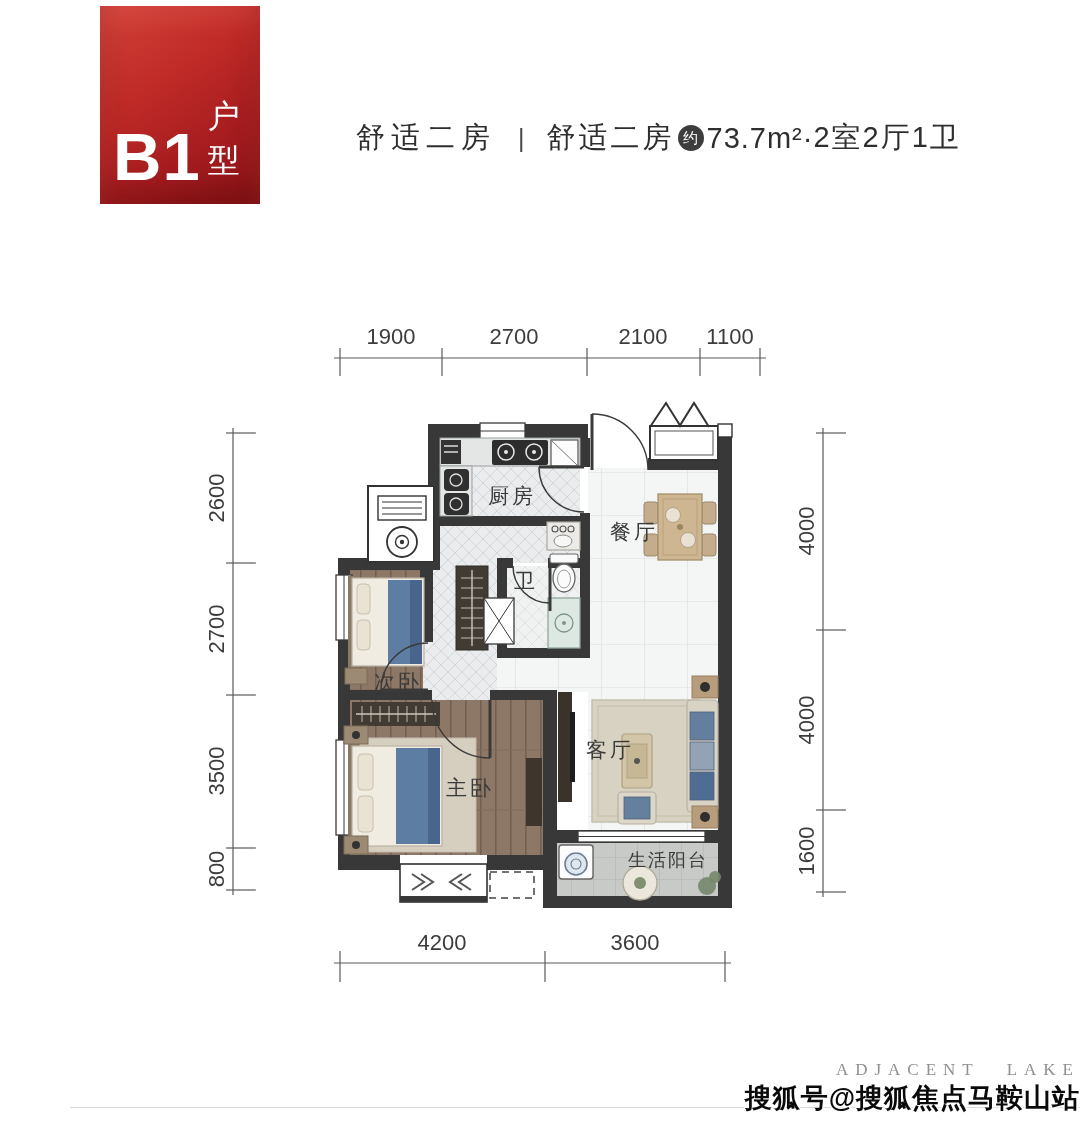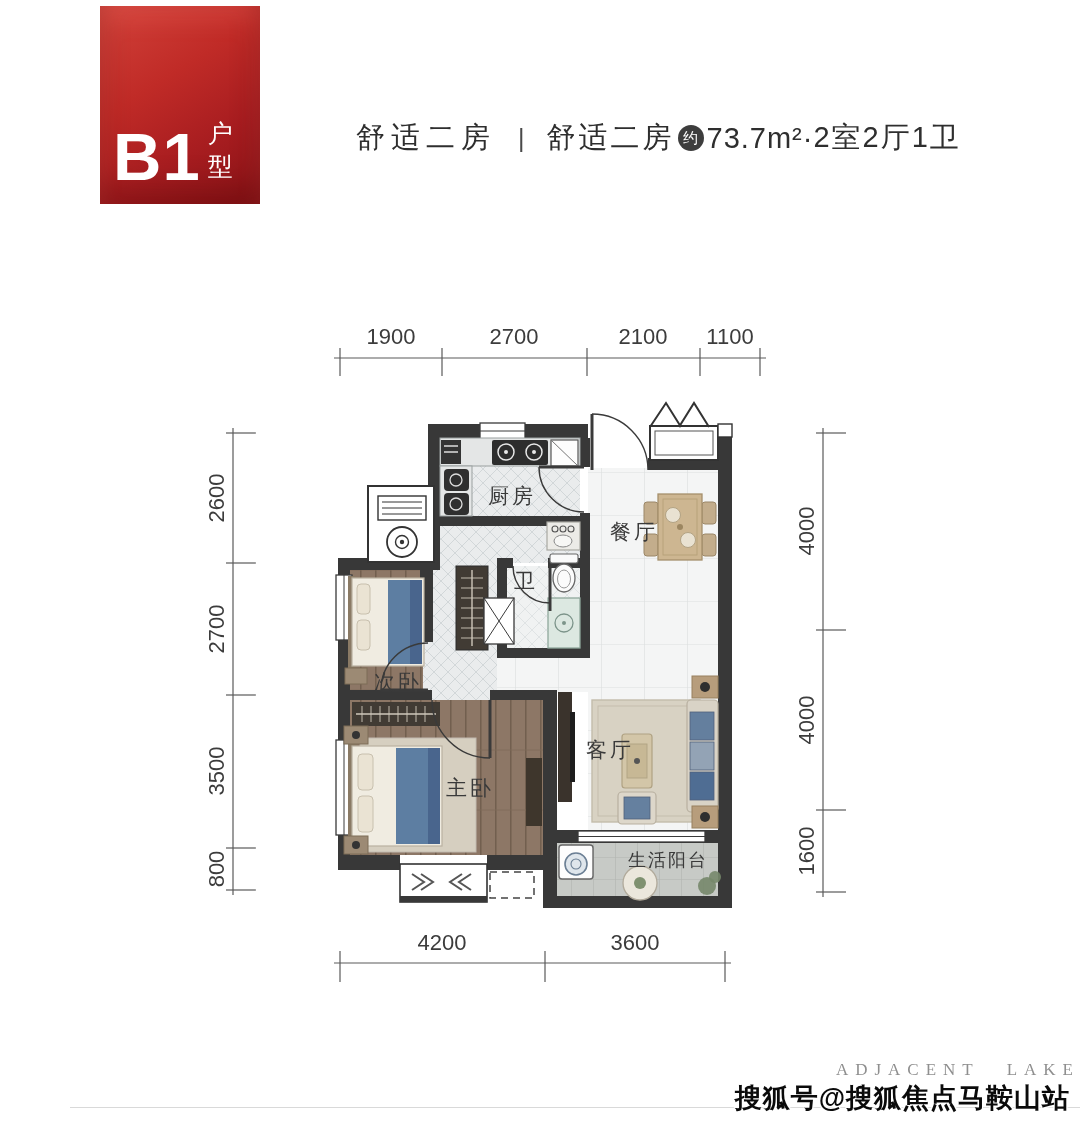--- a/index.html
+++ b/index.html
@@ -4,38 +4,38 @@
 <style>
   html,body{margin:0;padding:0;background:#ffffff;}
   #page{position:relative;width:1080px;height:1121px;background:#ffffff;overflow:hidden;
         font-family:"Liberation Sans",sans-serif;}
   
   #badge{position:absolute;left:100px;top:6px;width:160px;height:198px;
          background:linear-gradient(148deg,#d2423a 0%,#c02b27 38%,#a81d20 68%,#8c1317 100%);
          box-shadow:inset 0 -18px 30px rgba(60,0,0,.25), inset 0 14px 22px rgba(255,120,110,.18);}
   #badge .inner{position:absolute;left:13px;bottom:14px;display:flex;align-items:flex-end;}
   #badge .code{color:#fff;font-size:67px;font-weight:bold;line-height:1;letter-spacing:1px;}
-  #badge .suffix{color:#fff;font-size:25px;margin-left:7px;margin-bottom:7px;letter-spacing:2px;}
+  #badge .suffix{color:#fff;font-size:32px;margin-left:7px;margin-bottom:7px;letter-spacing:2px;}
   
   #title{position:absolute;left:356px;top:118px;display:flex;align-items:center;
          color:#2e2e2e;font-size:29px;white-space:nowrap;}
   #title .tagline{letter-spacing:6px;}
   #title .divider{font-size:25px;color:#4a4a4a;margin:0 22px;font-weight:300;}
   #title .area-prefix{letter-spacing:3px;}
   #title .circle-approx{display:inline-flex;align-items:center;justify-content:center;
         width:26px;height:26px;border-radius:50%;background:#3d3d3d;color:#fff;
         font-size:15px;margin:0 3px;flex:0 0 auto;}
   #title .area-value{letter-spacing:1px;}
   #title .spec{letter-spacing:2px;}
   
   #brand{position:absolute;left:0;top:1060px;width:100%;text-align:right;
          font-family:"Liberation Serif",serif;font-size:17px;color:#8f8f8f;
          letter-spacing:7px;word-spacing:16px;}
   #hairline{position:absolute;left:70px;top:1107px;width:1010px;height:1px;background:#d9d9d9;}
-  #watermark{position:absolute;right:10px;top:1080px;font-size:27px;font-weight:bold;color:#0a0a0a;
+  #watermark{position:absolute;right:0;top:1080px;font-size:27px;font-weight:bold;color:#0a0a0a;
          letter-spacing:1px;
          text-shadow:-1px -1px 0 #fff,1px -1px 0 #fff,-1px 1px 0 #fff,1px 1px 0 #fff,0 0 5px #fff;}
   
   #plan{position:absolute;left:0;top:0;width:1080px;height:1121px;}
   .dim-line{stroke:#5a5a5a;stroke-width:1.2;}
   .dim-text{font-size:22px;fill:#3c3c3c;}
   .room-label{font-size:21px;fill:#3a3a3a;letter-spacing:3px;}
   .wall{fill:#383838;}
   .door{stroke:#3a3a3a;fill:none;}
 </style>

